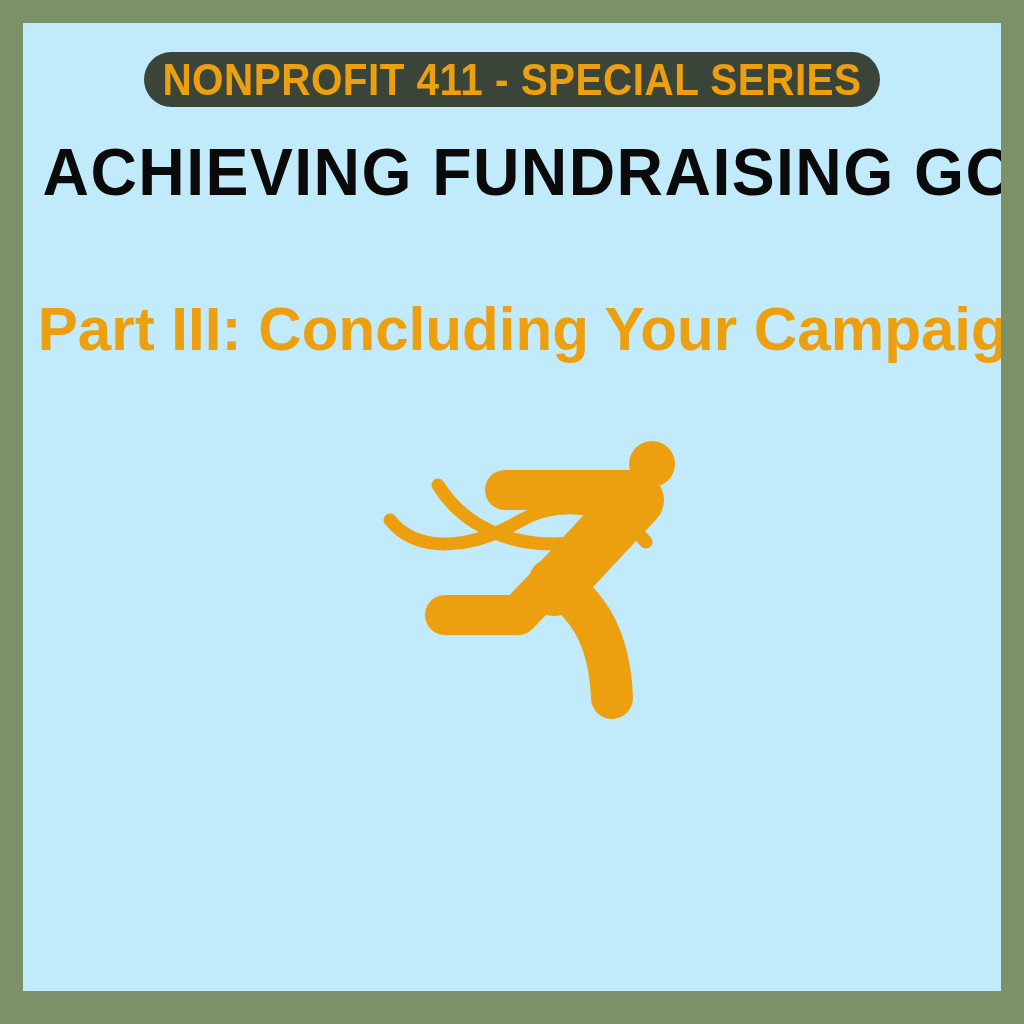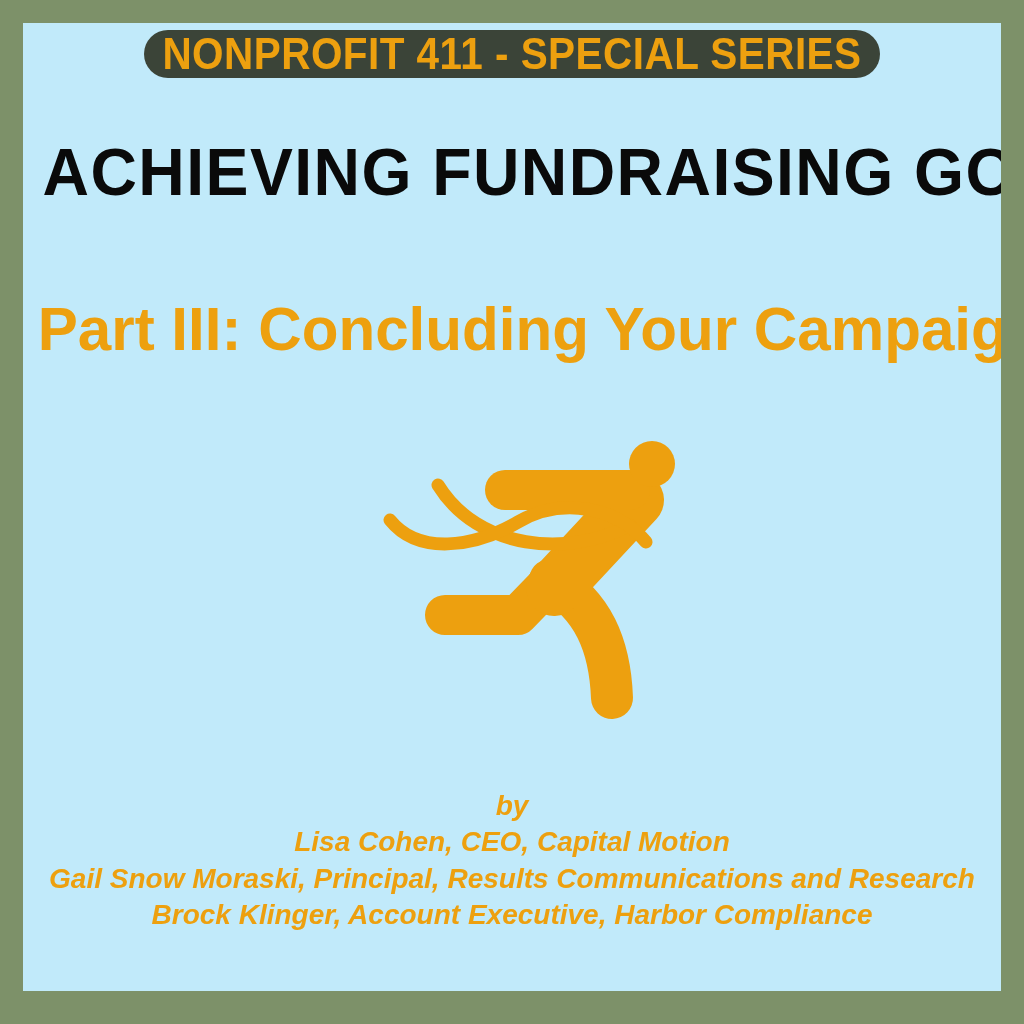--- a/index.html
+++ b/index.html
@@ -28,23 +28,23 @@
     width: 978px;
     height: 968px;
     background: #c1eafa;          
     overflow: hidden;
   }
 
   
   .badge {
     position: absolute;
     left: 121px;                  
-    top: 7px;                    
+    top: 29px;                    
     width: 736px;
-    height: 48px;
+    height: 55px;
     background: #3b4438;          
     border-radius: 40px;
     display: flex;
     align-items: center;
     justify-content: center;
   }
   .badge-text {
     color: #eda00f;
     font-family: "Liberation Sans Narrow", "Liberation Sans", sans-serif;
     font-weight: bold;
@@ -145,21 +145,15 @@
 
           <path d="M 60 55 C 100 120 190 128 252 95" stroke-width="13"></path>
 
           <path d="M 12 90 C 40 125 95 118 140 92 C 185 66 240 78 268 112" stroke-width="13"></path>
         </g>
 
         <circle cx="274" cy="34" r="23" fill="#eda00f"></circle>
       </svg>
     </div>
 
-    <div class="byline">
-      <span class="by-label">by</span>
-      <span class="author">Lisa Cohen, CEO, Capital Motion</span>
-      <span class="author wide">Gail Snow Moraski, Principal, Results Communications and Research</span>
-      <span class="author">Brock Klinger, Account Executive, Harbor Compliance</span>
-    </div>
 
   </div>
 </div>
 
 </body></html>

